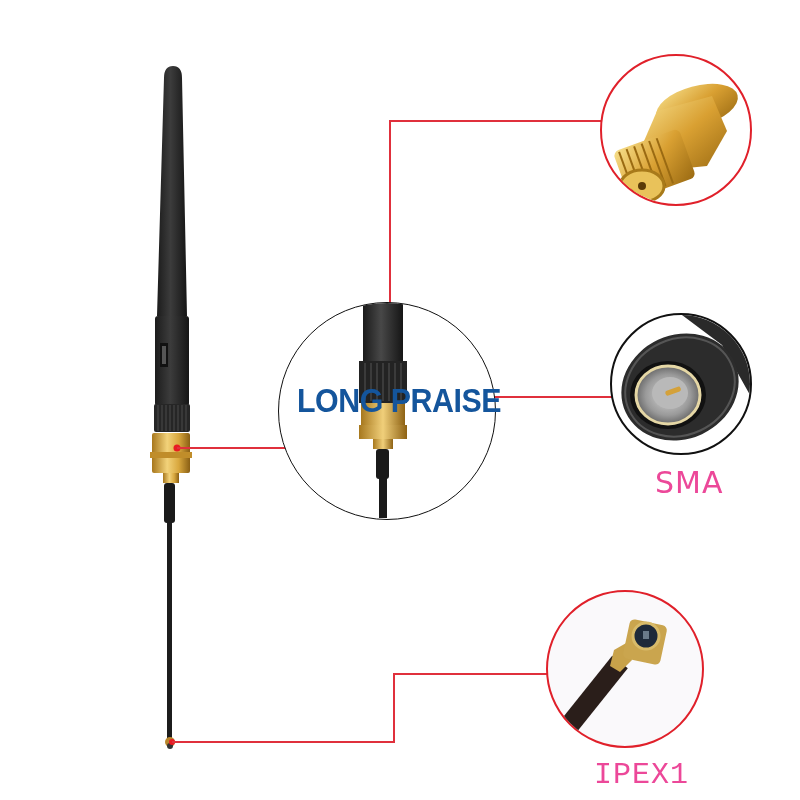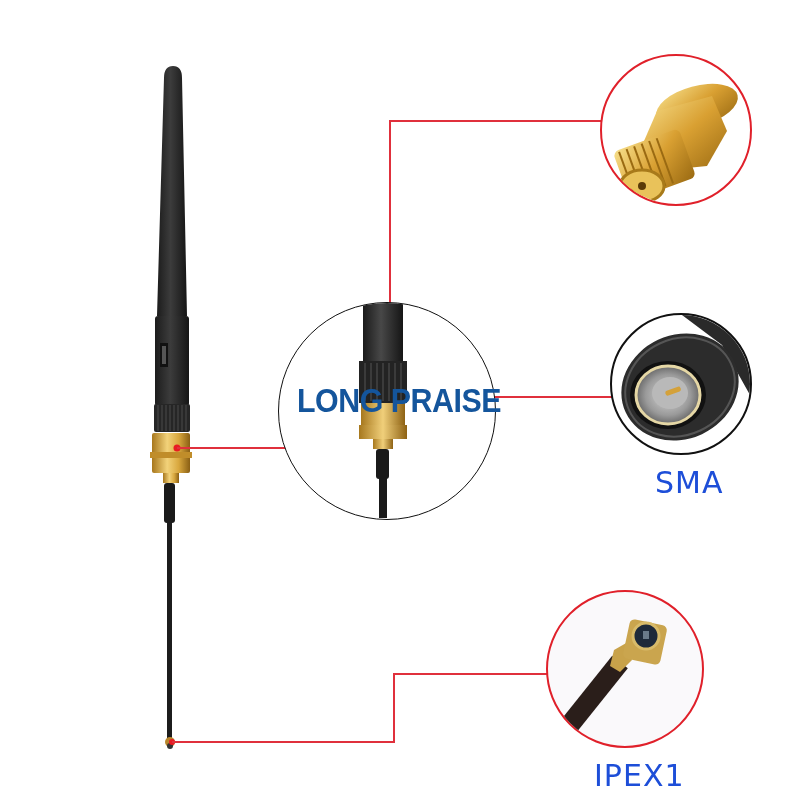--- a/index.html
+++ b/index.html
@@ -1,20 +1,20 @@
 <!DOCTYPE html>
 <html><head>
 <meta charset="utf-8">
 <style>
   html, body { margin:0; padding:0; background:#ffffff; }
   body { width:800px; height:800px; position:relative; overflow:hidden; font-family:"Liberation Sans", sans-serif; }
   .abs { position:absolute; }
   .line { position:absolute; background:#e0303c; }
   .circle { position:absolute; border-radius:50%; box-sizing:border-box; overflow:hidden; background:#fff; }
-  .label { position:absolute; font-family:"DejaVu Sans", sans-serif; color:#1d4ed8; font-size:30px; letter-spacing:1px; }
+  .label { position:absolute; font-family:"DejaVu Sans", sans-serif; color:#ec4899; font-size:30px; letter-spacing:1px; }
   .brand { position:absolute; font-family:"Liberation Sans", sans-serif; font-weight:bold; color:#14559c; font-size:33px; letter-spacing:-0.5px; transform:scaleX(0.92); transform-origin:left top; white-space:nowrap; }
 </style>
 </head>
 <body>
 
 <div>
   <svg class="abs" style="left:0;top:0;" width="800" height="800">
     <defs>
       <linearGradient id="blk" x1="0" x2="1" y1="0" y2="0">
         <stop offset="0" stop-color="#1c1c1c"></stop>
@@ -155,13 +155,13 @@
 
 <div class="circle" style="left:546px;top:590px;width:158px;height:158px;border:2px solid #e0202a;background:#faf9fb;">
   <svg width="154" height="154">
     <line x1="0" y1="160" x2="72" y2="70" stroke="#2a1e1a" stroke-width="20" stroke-linecap="butt"></line>
     <polygon points="66,58 80,50 84,68 72,80 62,74" fill="#c8a24a"></polygon>
     <rect x="78" y="30" width="38" height="40" rx="5" fill="#caa54e" transform="rotate(12 97 50)"></rect>
     <circle cx="98" cy="44" r="13" fill="#1e2a3a" stroke="#d8bb6a" stroke-width="3"></circle>
     <rect x="95" y="39" width="6" height="8" fill="#6a7a8a"></rect>
   </svg>
 </div>
-<div class="label" style="left:594px;top:758px;">IPEX1</div>
+<div class="label" style="left:594px;top:758px;font-family:Liberation Mono, monospace;">IPEX1</div>
 
 </body></html>

